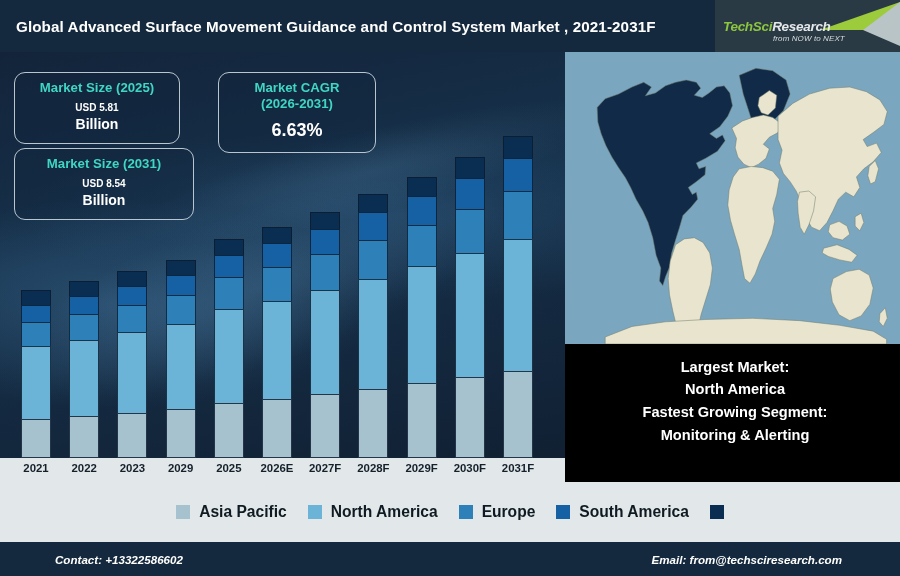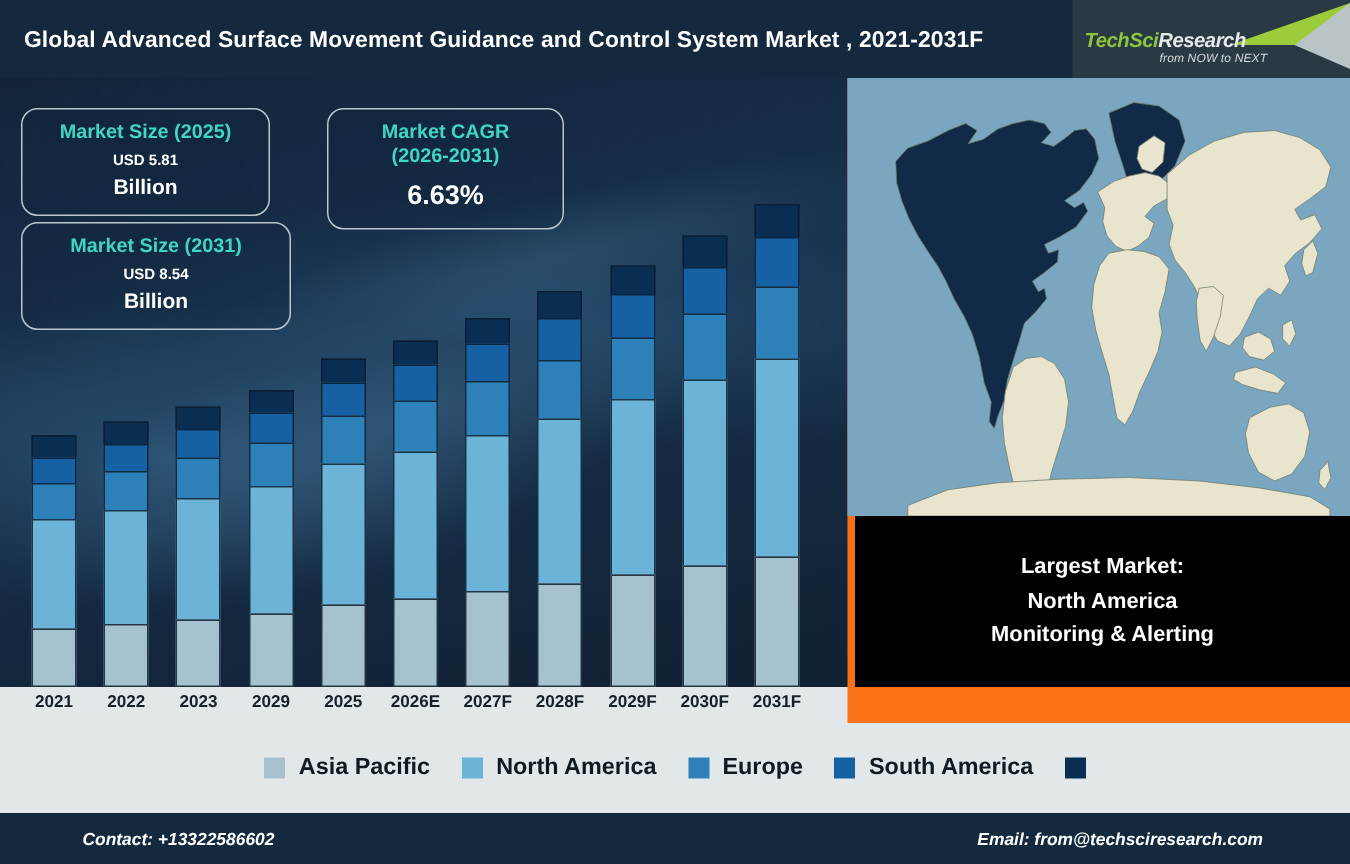--- a/index.html
+++ b/index.html
@@ -9,21 +9,21 @@
     height: 576px;
     font-family: "Liberation Sans", sans-serif;
     background: #dfe6e7;
     overflow: hidden;
   }
 
   .infographic {
     position: relative;
     width: 900px;
     height: 576px;
-    background: #f97316;
+    background: #000000;
     overflow: hidden;
   }
 
   
   .header {
     position: absolute;
     top: 0; left: 0;
     width: 900px; height: 52px;
     background: #14293d;
     display: flex;
@@ -406,20 +406,21 @@
         <path fill="#e8e4ce" d="M330,330 L356,320 L386,318 L412,326 L432,344 L440,370 L434,398 L420,424 L406,450 L396,476 L382,500 L368,520 L356,536 L344,524 L340,500 L334,472 L322,444 L312,416 L308,388 L314,358 Z"></path>
 
         <path fill="#e8e4ce" d="M120,488 L200,470 L300,462 L420,458 L560,456 L700,460 L820,468 L920,478 L960,492 L960,500 L120,500 Z"></path>
       </g>
     </svg>
   </div>
 
   <div class="callout">
     <div>Largest Market:</div>
     <div>North America</div>
+    <div>Fastest Growing Segment:</div>
     <div>Monitoring &amp; Alerting</div>
   </div>
 
   <div class="legend" id="legend">
       <div class="legend-item">
         <span class="legend-swatch" style="background: rgb(166, 194, 207);"></span>
         <span class="legend-label">Asia Pacific</span>
       </div>
       <div class="legend-item">
         <span class="legend-swatch" style="background: rgb(107, 180, 216);"></span>

